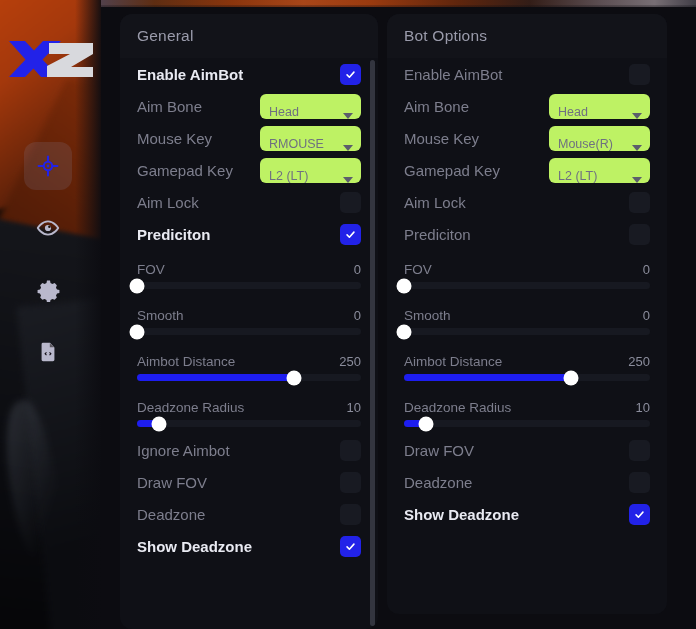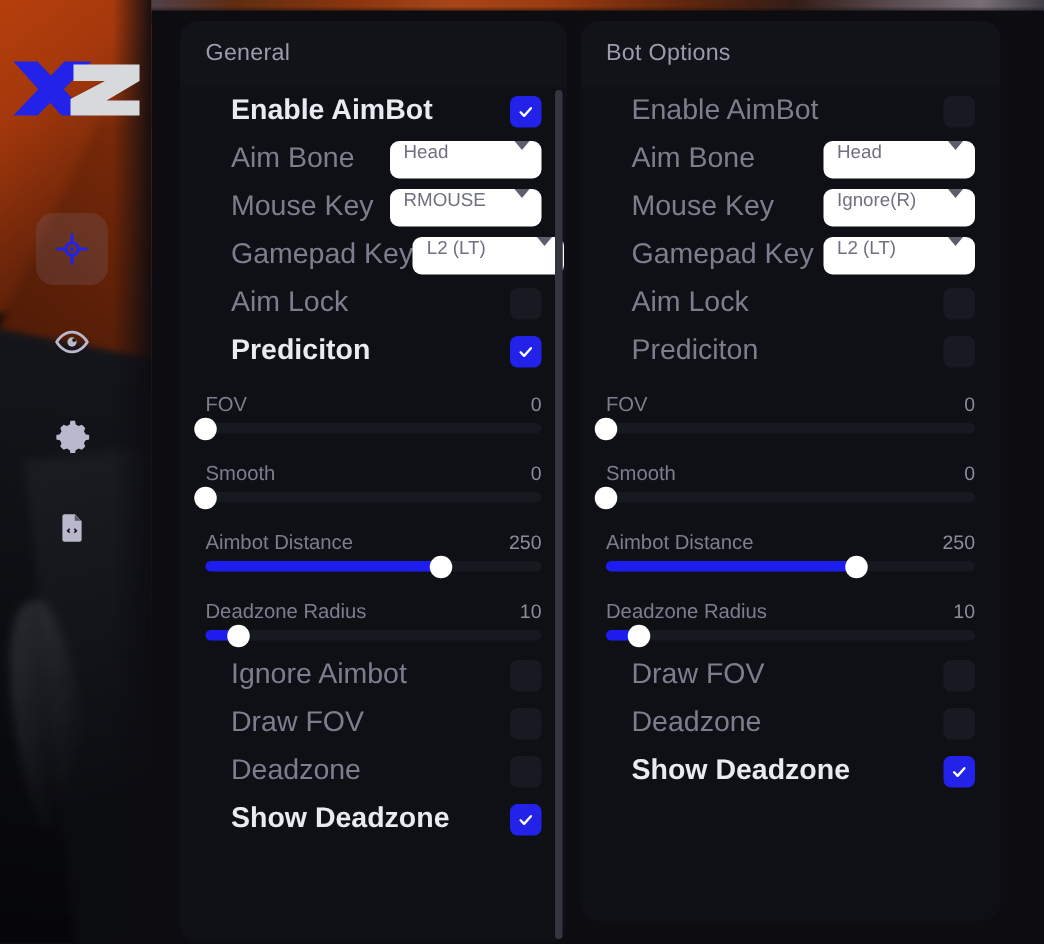--- a/index.html
+++ b/index.html
@@ -95,40 +95,40 @@
   .panel-title {
     font-size: 15.5px; color: #9a9bab; letter-spacing: .2px;
   }
   .panel-body { position: relative; padding: 0 17px; }
 
   
   .row {
     display: flex; align-items: center; justify-content: space-between;
     height: 32px;
   }
-  .row-label { font-size: 19px; color: #7d7e8d; white-space: nowrap; margin-left: 17px; }
+  .row-label { font-size: 15px; color: #7d7e8d; white-space: nowrap; }
   .row-label.on { color: #e9eaf2; font-weight: bold; }
 
   
   .cbox {
     width: 21px; height: 21px; border-radius: 5px;
     background: #181a22;
     display: flex; align-items: center; justify-content: center;
     flex: none;
   }
   .cbox.checked { background: #2222e8; }
   .cbox .tick {
     width: 11px; height: 11px;
   }
 
   
   .ddown {
     width: 101px; height: 25px; border-radius: 6px;
-    background: #ffffff;
-    display: flex; align-items: flex-start; justify-content: space-between;
+    background: #bef264;
+    display: flex; align-items: flex-end; justify-content: space-between;
     padding: 0 8px 0 9px;
     flex: none;
   }
   .ddown .val { font-size: 12.5px; color: #6f7180; white-space: nowrap; }
   .ddown .arrow {
     width: 0; height: 0; flex: none;
     border-left: 5.5px solid transparent;
     border-right: 5.5px solid transparent;
     border-top: 6px solid #5c5e6c;
   }
@@ -359,21 +359,21 @@
         <div class="row">
           <span class="row-label">Aim Bone</span>
           <span class="ddown">
             <span class="val">Head</span>
             <span class="arrow"></span>
           </span>
         </div>
         <div class="row">
           <span class="row-label">Mouse Key</span>
           <span class="ddown">
-            <span class="val">Ignore(R)</span>
+            <span class="val">Mouse(R)</span>
             <span class="arrow"></span>
           </span>
         </div>
         <div class="row">
           <span class="row-label">Gamepad Key</span>
           <span class="ddown">
             <span class="val">L2 (LT)</span>
             <span class="arrow"></span>
           </span>
         </div>

